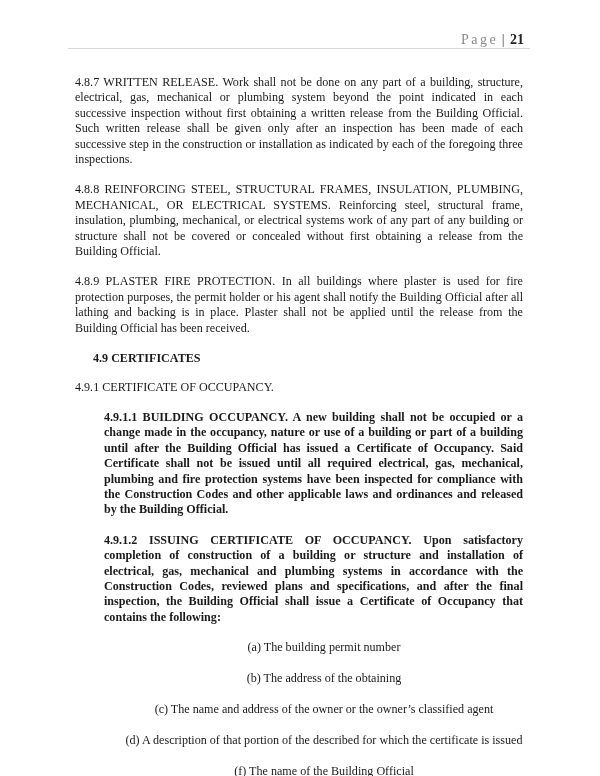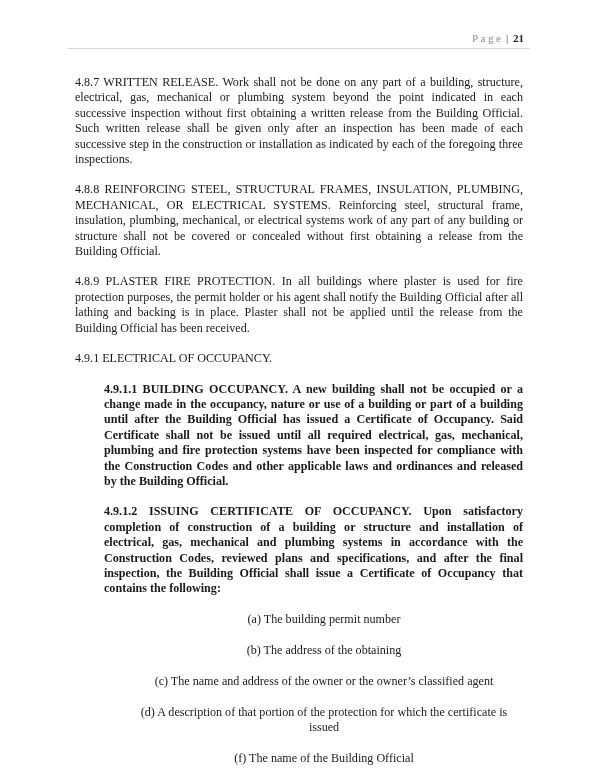--- a/index.html
+++ b/index.html
@@ -20,21 +20,21 @@
       top: 30px;
       left: 68px;
       width: 462px;
       height: 18px;
       border-bottom: 1px solid #d8d8d8;
     }
     .page-number-wrap {
       position: absolute;
       right: 6px;
       top: 2px;
-      font-size: 11px;
+      font-size: 14px;
     }
     .page-label {
       color: #8a8a8a;
       letter-spacing: 2.5px;
     }
     .page-sep {
       color: #444;
       margin: 0 2px 0 0;
     }
     .page-num {
@@ -88,25 +88,26 @@
     <span class="page-sep">|</span>
     <span class="page-num">21</span>
   </div>
 </div>
 
 <div class="content">
   <p class="para">4.8.7 WRITTEN RELEASE. Work shall not be done on any part of a building, structure, electrical, gas, mechanical or plumbing system beyond the point indicated in each successive inspection without first obtaining a written release from the Building Official. Such written release shall be given only after an inspection has been made of each successive step in the construction or installation as indicated by each of the foregoing three inspections.</p>
   <p class="para">4.8.8 REINFORCING STEEL, STRUCTURAL FRAMES, INSULATION, PLUMBING, MECHANICAL, OR ELECTRICAL SYSTEMS. Reinforcing steel, structural frame, insulation, plumbing, mechanical, or electrical systems work of any part of any building or structure shall not be covered or concealed without first obtaining a release from the Building Official.</p>
   <p class="para">4.8.9 PLASTER FIRE PROTECTION. In all buildings where plaster is used for fire protection purposes, the permit holder or his agent shall notify the Building Official after all lathing and backing is in place. Plaster shall not be applied until the release from the Building Official has been received.</p>
 
-  <p class="subhead">4.9.1 ELECTRICAL OF OCCUPANCY.</p>
+  <p class="section-heading">4.9 CERTIFICATES</p>
+  <p class="subhead">4.9.1 CERTIFICATE OF OCCUPANCY.</p>
 
   <p class="para indented">4.9.1.1  BUILDING OCCUPANCY. A new building shall not be occupied or a change made in the occupancy, nature or use of a building or part of a building until after the Building Official has issued a Certificate of Occupancy. Said Certificate shall not be issued until all required electrical, gas, mechanical, plumbing and fire protection systems have been inspected for compliance with the Construction Codes and other applicable laws and ordinances and released by the Building Official.</p>
   <p class="para indented">4.9.1.2  ISSUING CERTIFICATE OF OCCUPANCY. Upon satisfactory completion of construction of a building or structure and installation of electrical, gas, mechanical and plumbing systems in accordance with the Construction Codes, reviewed plans and specifications, and after the final inspection, the Building Official shall issue a Certificate of Occupancy that contains the following:</p>
 
   <div class="list">
     <p class="list-item">(a) The building permit number</p>
     <p class="list-item">(b) The address of the obtaining</p>
     <p class="list-item">(c) The name and address of the owner or the owner’s classified agent</p>
-    <p class="list-item">(d) A description of that portion of the protection for which the certificate is issued</p>
+    <p class="list-item">(d) A description of that portion of the described for which the certificate is issued</p>
     <p class="list-item">(f) The name of the Building Official</p>
   </div>
 </div>
 
 </body></html>

